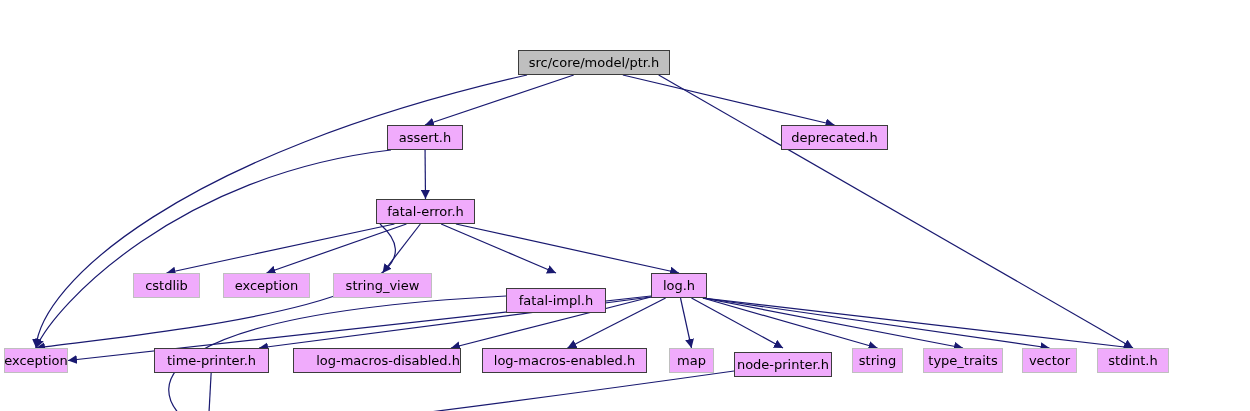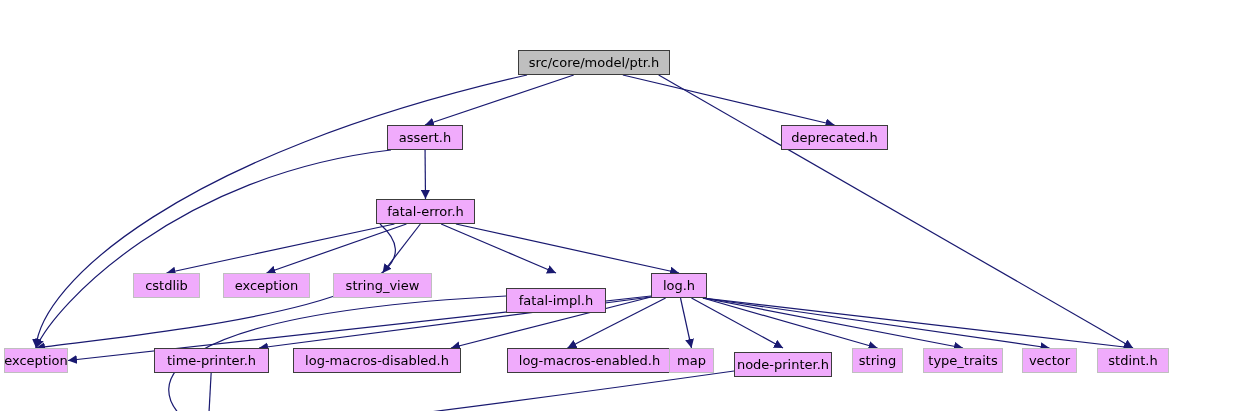--- a/index.html
+++ b/index.html
@@ -75,24 +75,24 @@
     </div>
   <div class="node local" id="n-log" style="left:651px;top:229px;width:56px;height:25px;">
       <span>log.h</span>
     </div>
   <div class="node system" id="n-iostream" style="left:4px;top:304px;width:64px;height:25px;">
       <span>exception</span>
     </div>
   <div class="node local" id="n-time_printer" style="left:154px;top:304px;width:115px;height:25px;">
       <span>time-printer.h</span>
     </div>
-  <div class="node local" id="n-log_macros_disabled" style="left:293px;top:304px;width:168px;height:25px;">
+  <div class="node local" id="n-log_macros_disabled" style="left:293px;top:304px;width:168px;height:25px;justify-content:flex-end;">
       <span>log-macros-disabled.h</span>
     </div>
-  <div class="node local" id="n-log_macros_enabled" style="left:507px;top:304px;width:165px;height:25px;align-items:center;">
+  <div class="node local" id="n-log_macros_enabled" style="left:482px;top:304px;width:165px;height:25px;align-items:center;">
       <span>log-macros-enabled.h</span>
     </div>
   <div class="node system" id="n-map" style="left:669px;top:304px;width:45px;height:25px;">
       <span>map</span>
     </div>
   <div class="node local" id="n-node_printer" style="left:734px;top:308px;width:98px;height:25px;">
       <span>node-printer.h</span>
     </div>
   <div class="node system" id="n-string" style="left:852px;top:304px;width:51px;height:25px;">
       <span>string</span>

